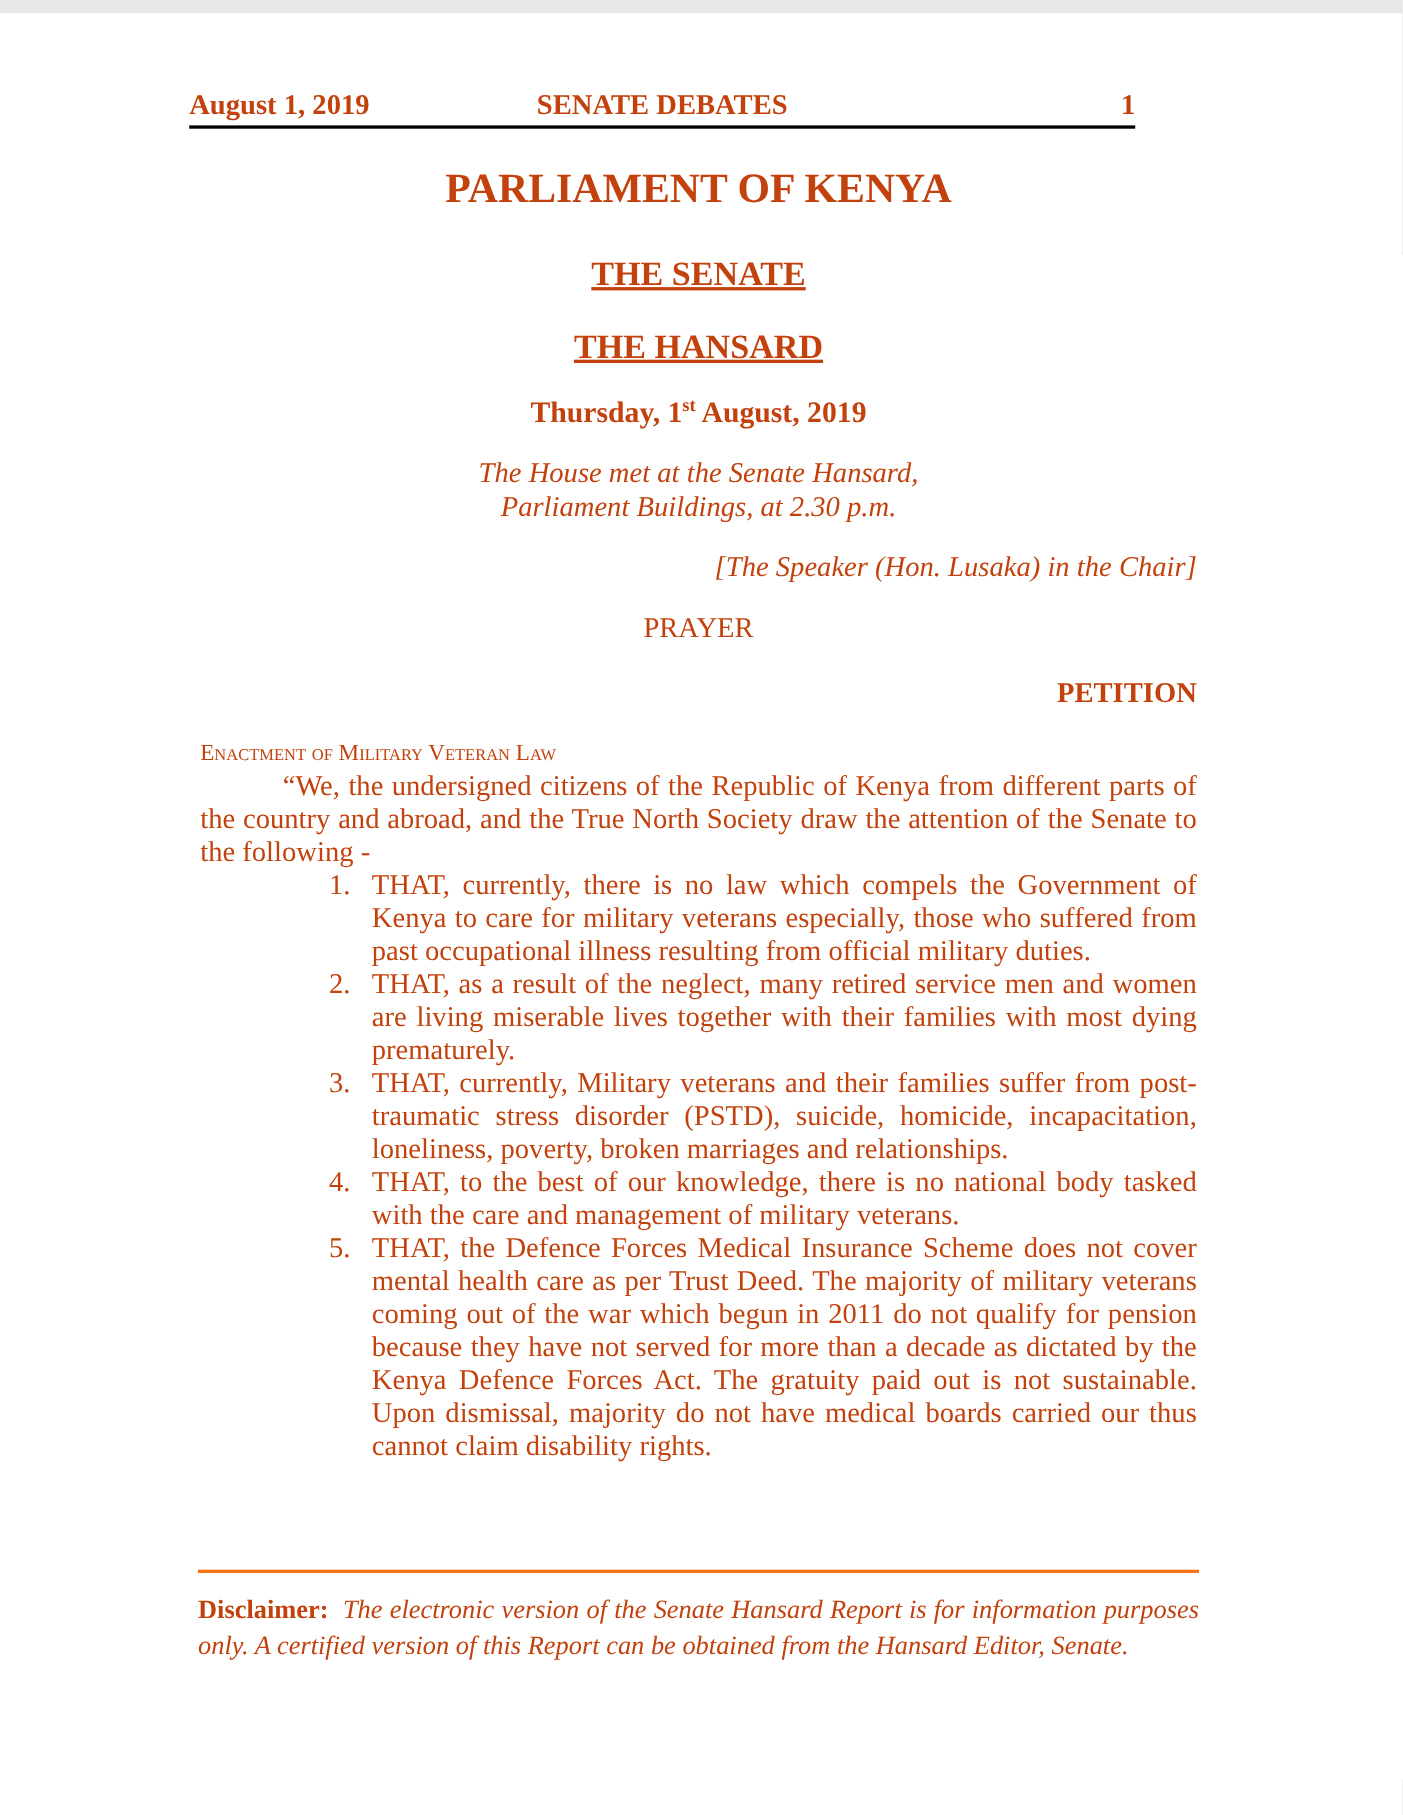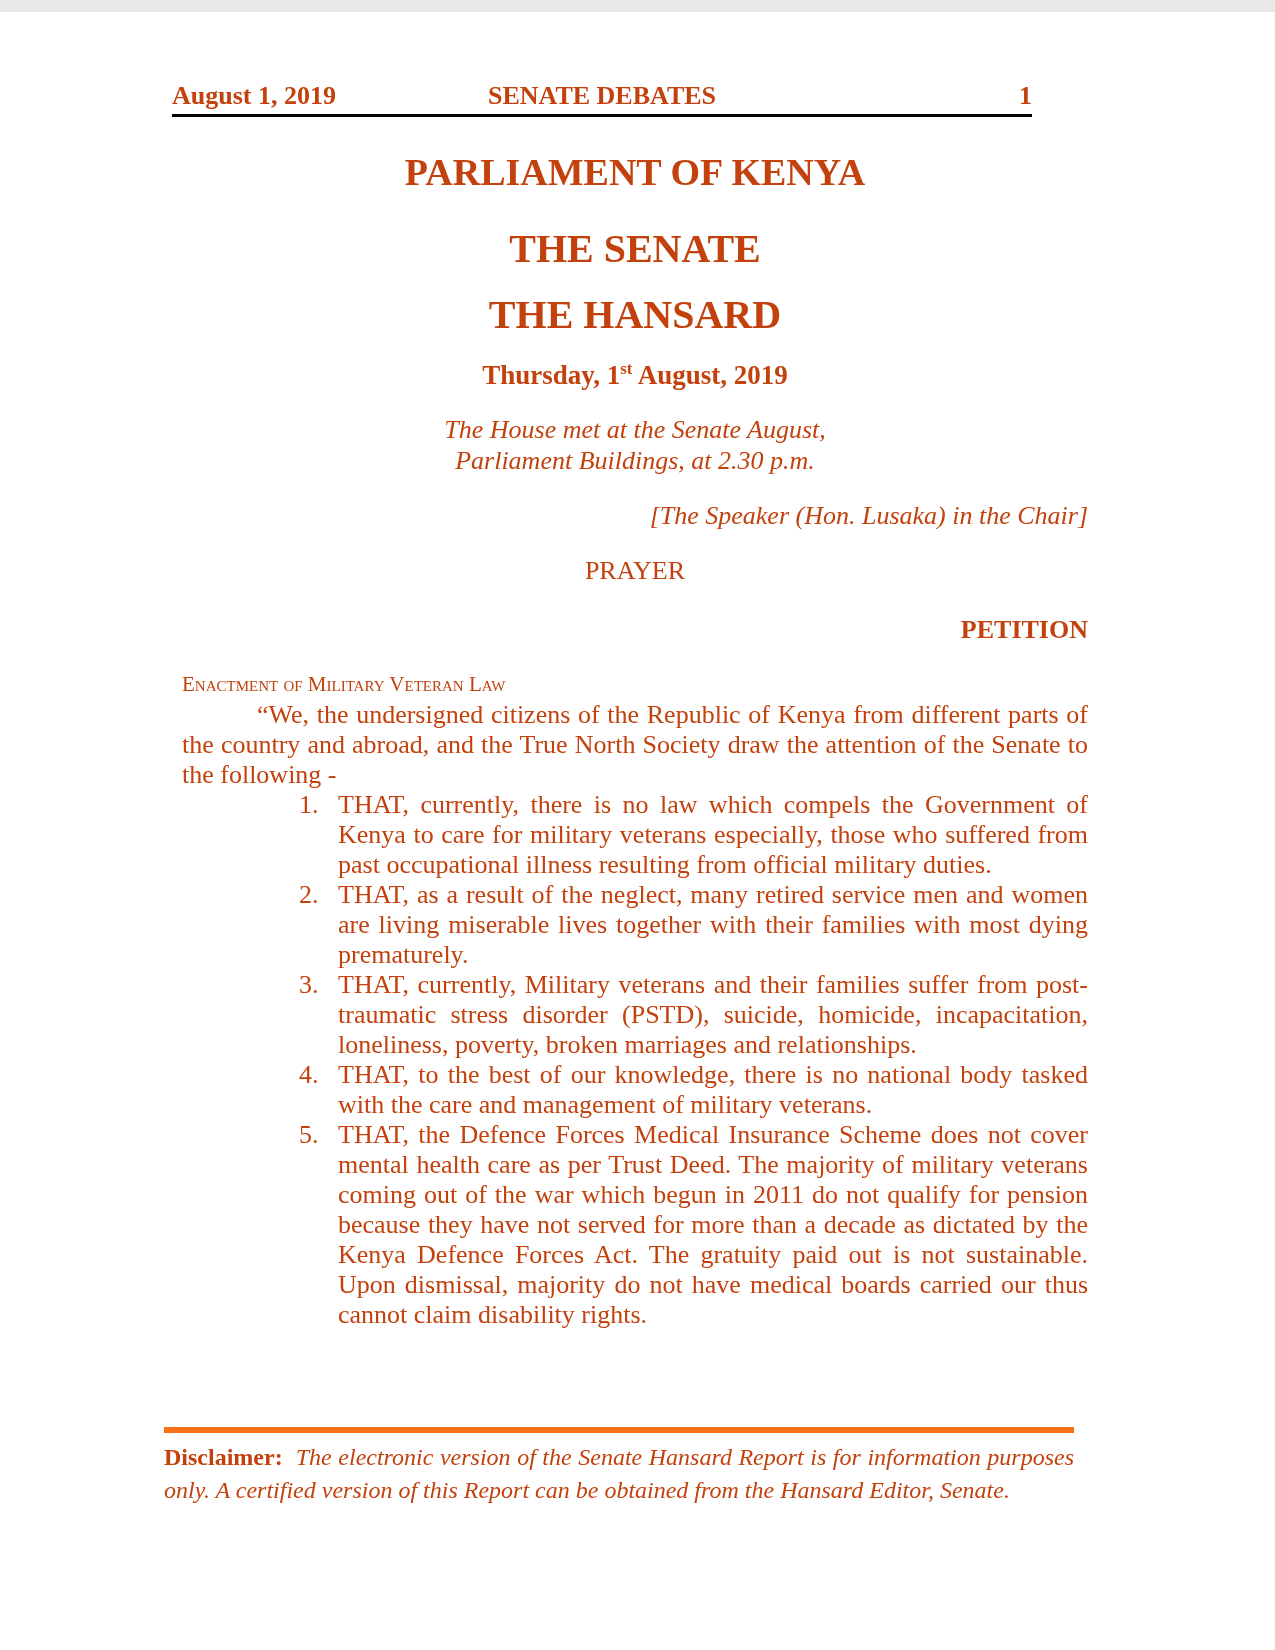--- a/index.html
+++ b/index.html
@@ -40,23 +40,24 @@
   .title-main {
     text-align: center;
     font-weight: bold;
     font-size: 38px;
     line-height: 44px;
     margin-top: 8px;
   }
   .title-sub {
     text-align: center;
     font-weight: bold;
-    font-size: 40px;
+    font-size: 31px;
     line-height: 38px;
     margin-top: 36px;
+    text-decoration: underline;
   }
   .t-hansard { margin-top: 28px; }
   .date-line {
     text-align: center;
     font-weight: bold;
     font-size: 27px;
     line-height: 34px;
     margin-top: 24px;
   }
   .date-line sup { font-size: 0.62em; line-height: 0; }
@@ -105,25 +106,25 @@
   .plist { margin: 0; }
   .pitem {
     position: relative;
     padding-left: 156px;
     text-align: justify;
     line-height: 30px;
   }
   .pnum { position: absolute; left: 117px; }
   .page-footer {
     position: absolute;
-    left: 164px;
+    left: 180px;
     top: 1415px;
     width: 910px;
-    border-top: 6px solid #f97316;
-    padding-top: 8px;
+    border-top: 3px solid #f97316;
+    padding-top: 18px;
   }
   .page-footer p {
     margin: 0;
     font-size: 24px;
     line-height: 33px;
     text-align: justify;
   }
   .disc-label { font-weight: bold; }
   .disc-text { font-style: italic; }
 </style>
@@ -142,21 +143,21 @@
 
     <div class="title-main">PARLIAMENT OF KENYA</div>
 
     <div class="title-sub">THE SENATE</div>
 
     <div class="title-sub t-hansard">THE HANSARD</div>
 
     <div class="date-line"><span>Thursday, 1</span><sup>st</sup><span> August, 2019</span></div>
 
     <div class="met-lines">
-      <div>The House met at the Senate August,</div>
+      <div>The House met at the Senate Hansard,</div>
       <div>Parliament Buildings, at 2.30 p.m.</div>
     </div>
 
     <div class="chair-line">[The Speaker (Hon. Lusaka) in the Chair]</div>
 
     <div class="prayer">PRAYER</div>
 
     <div class="petition-head">PETITION</div>
 
     <div class="subject">Enactment of Military Veteran Law</div>

